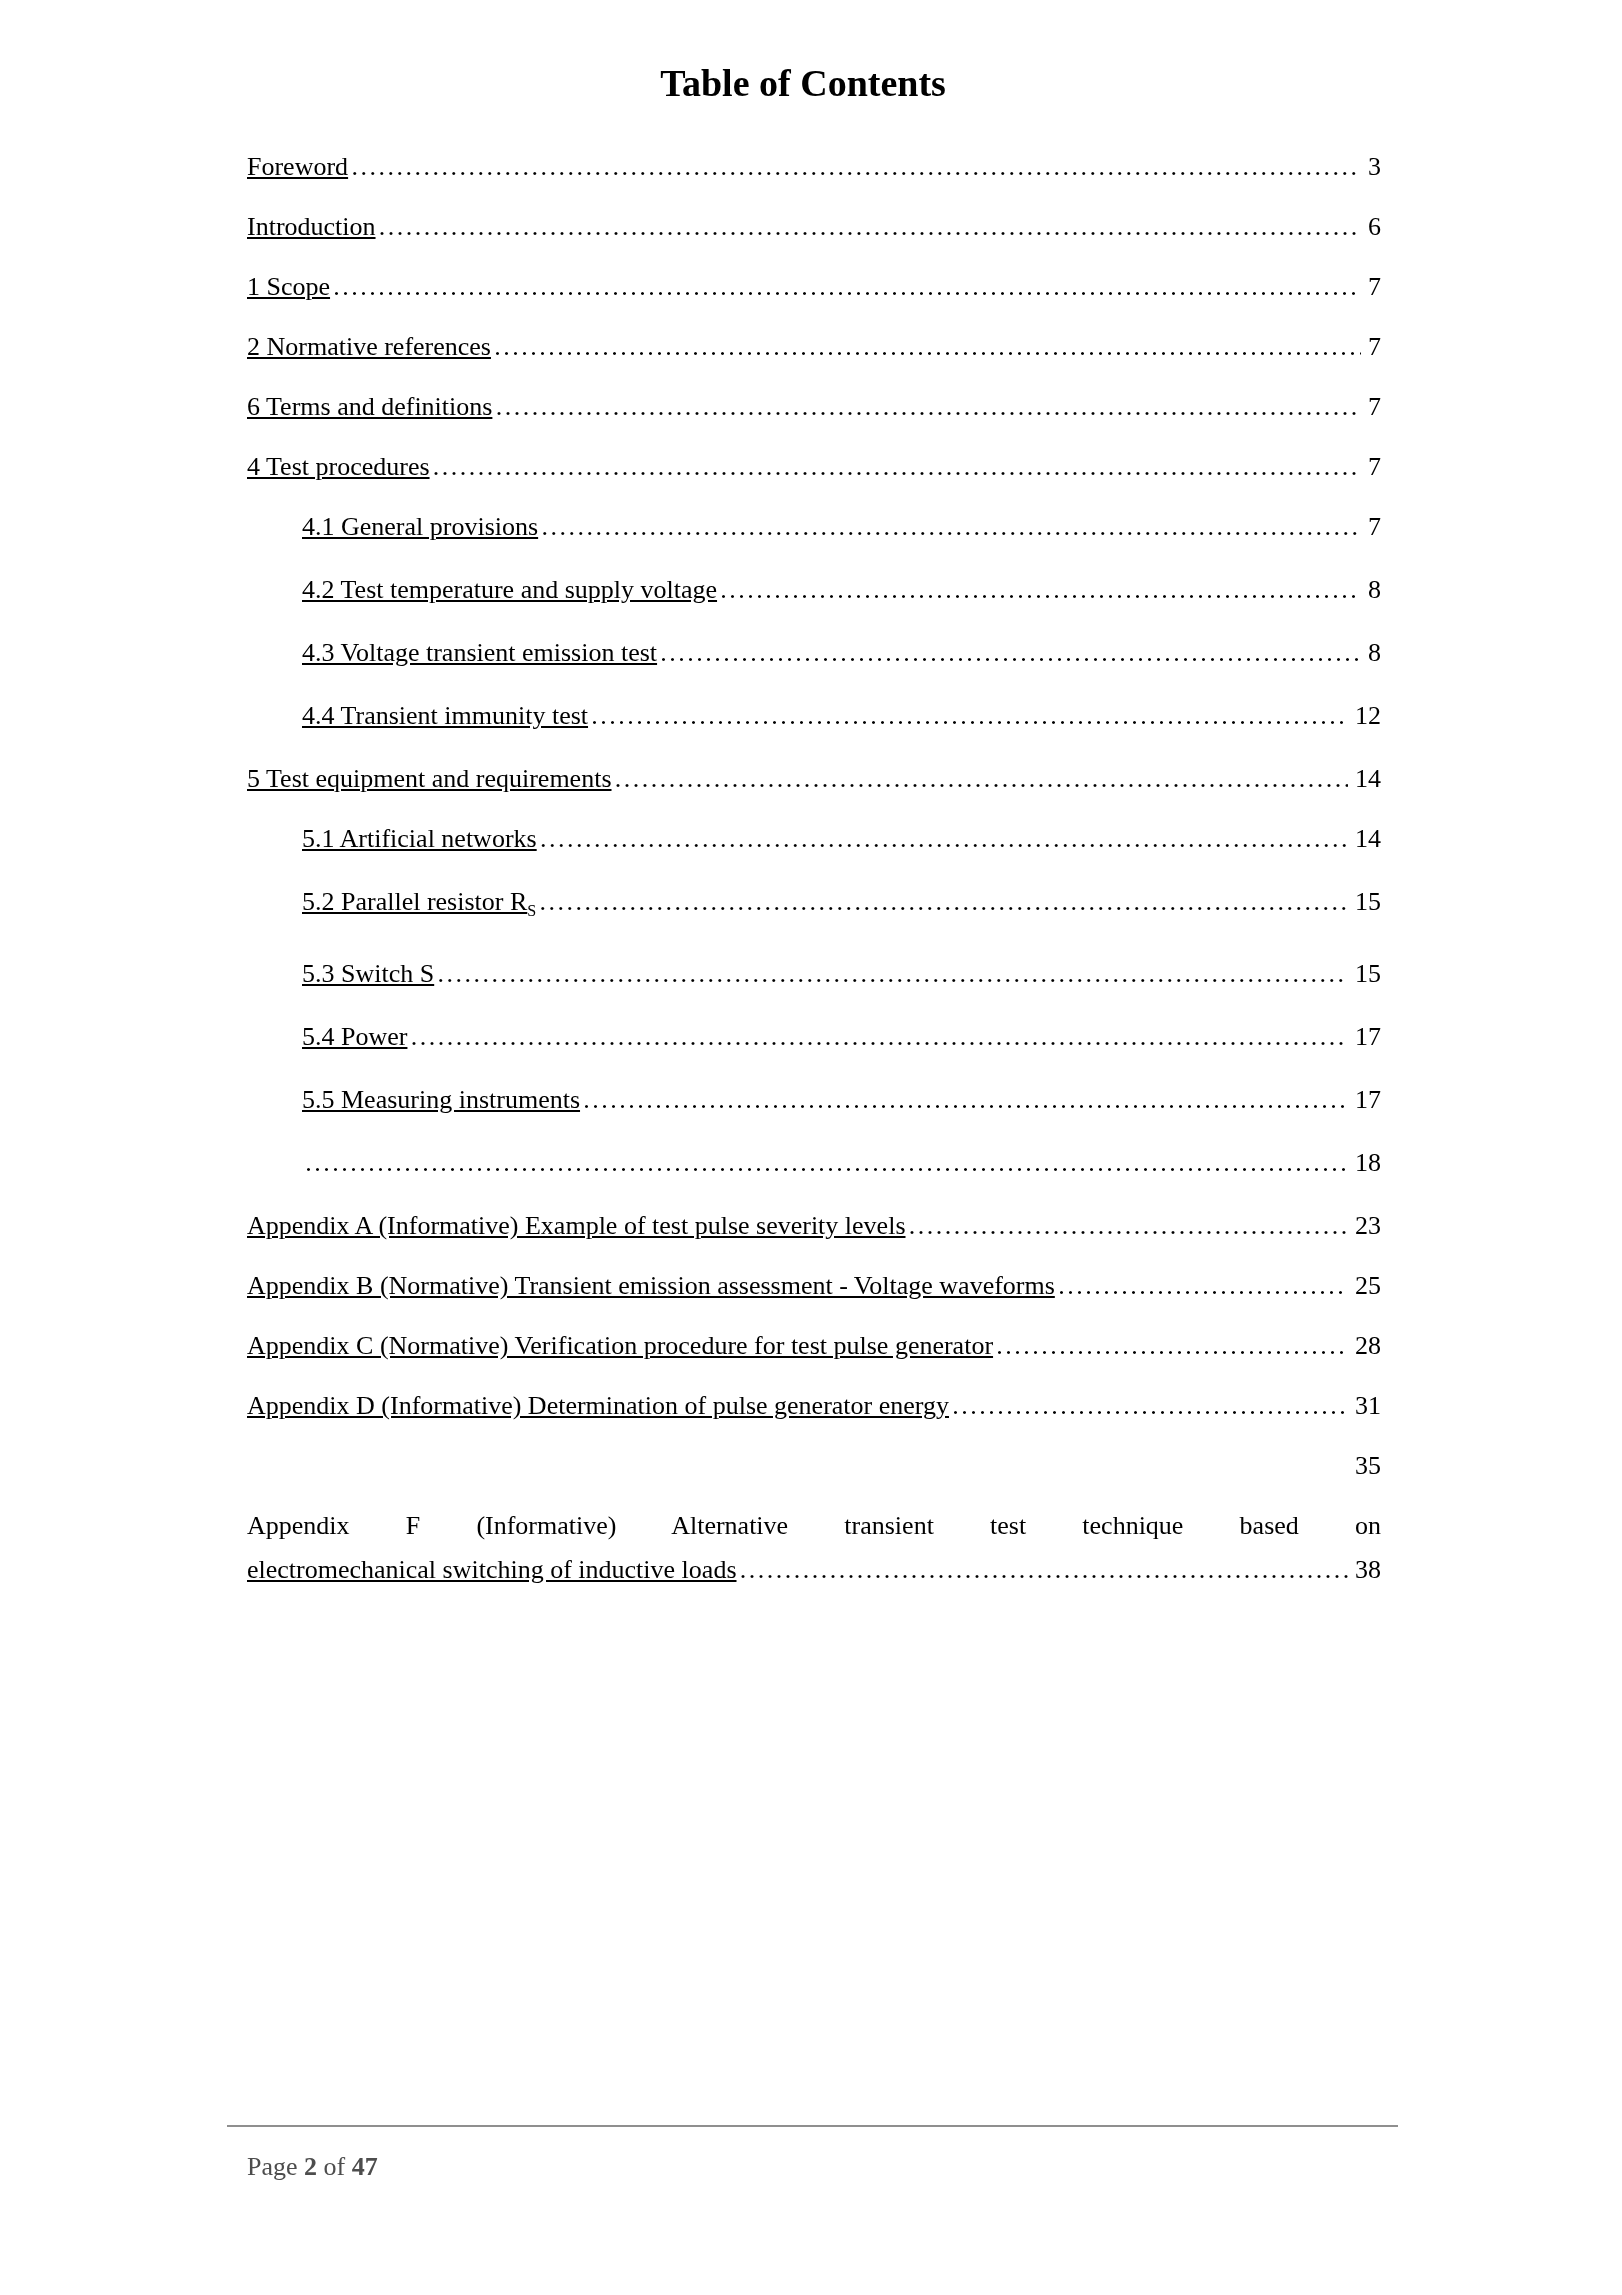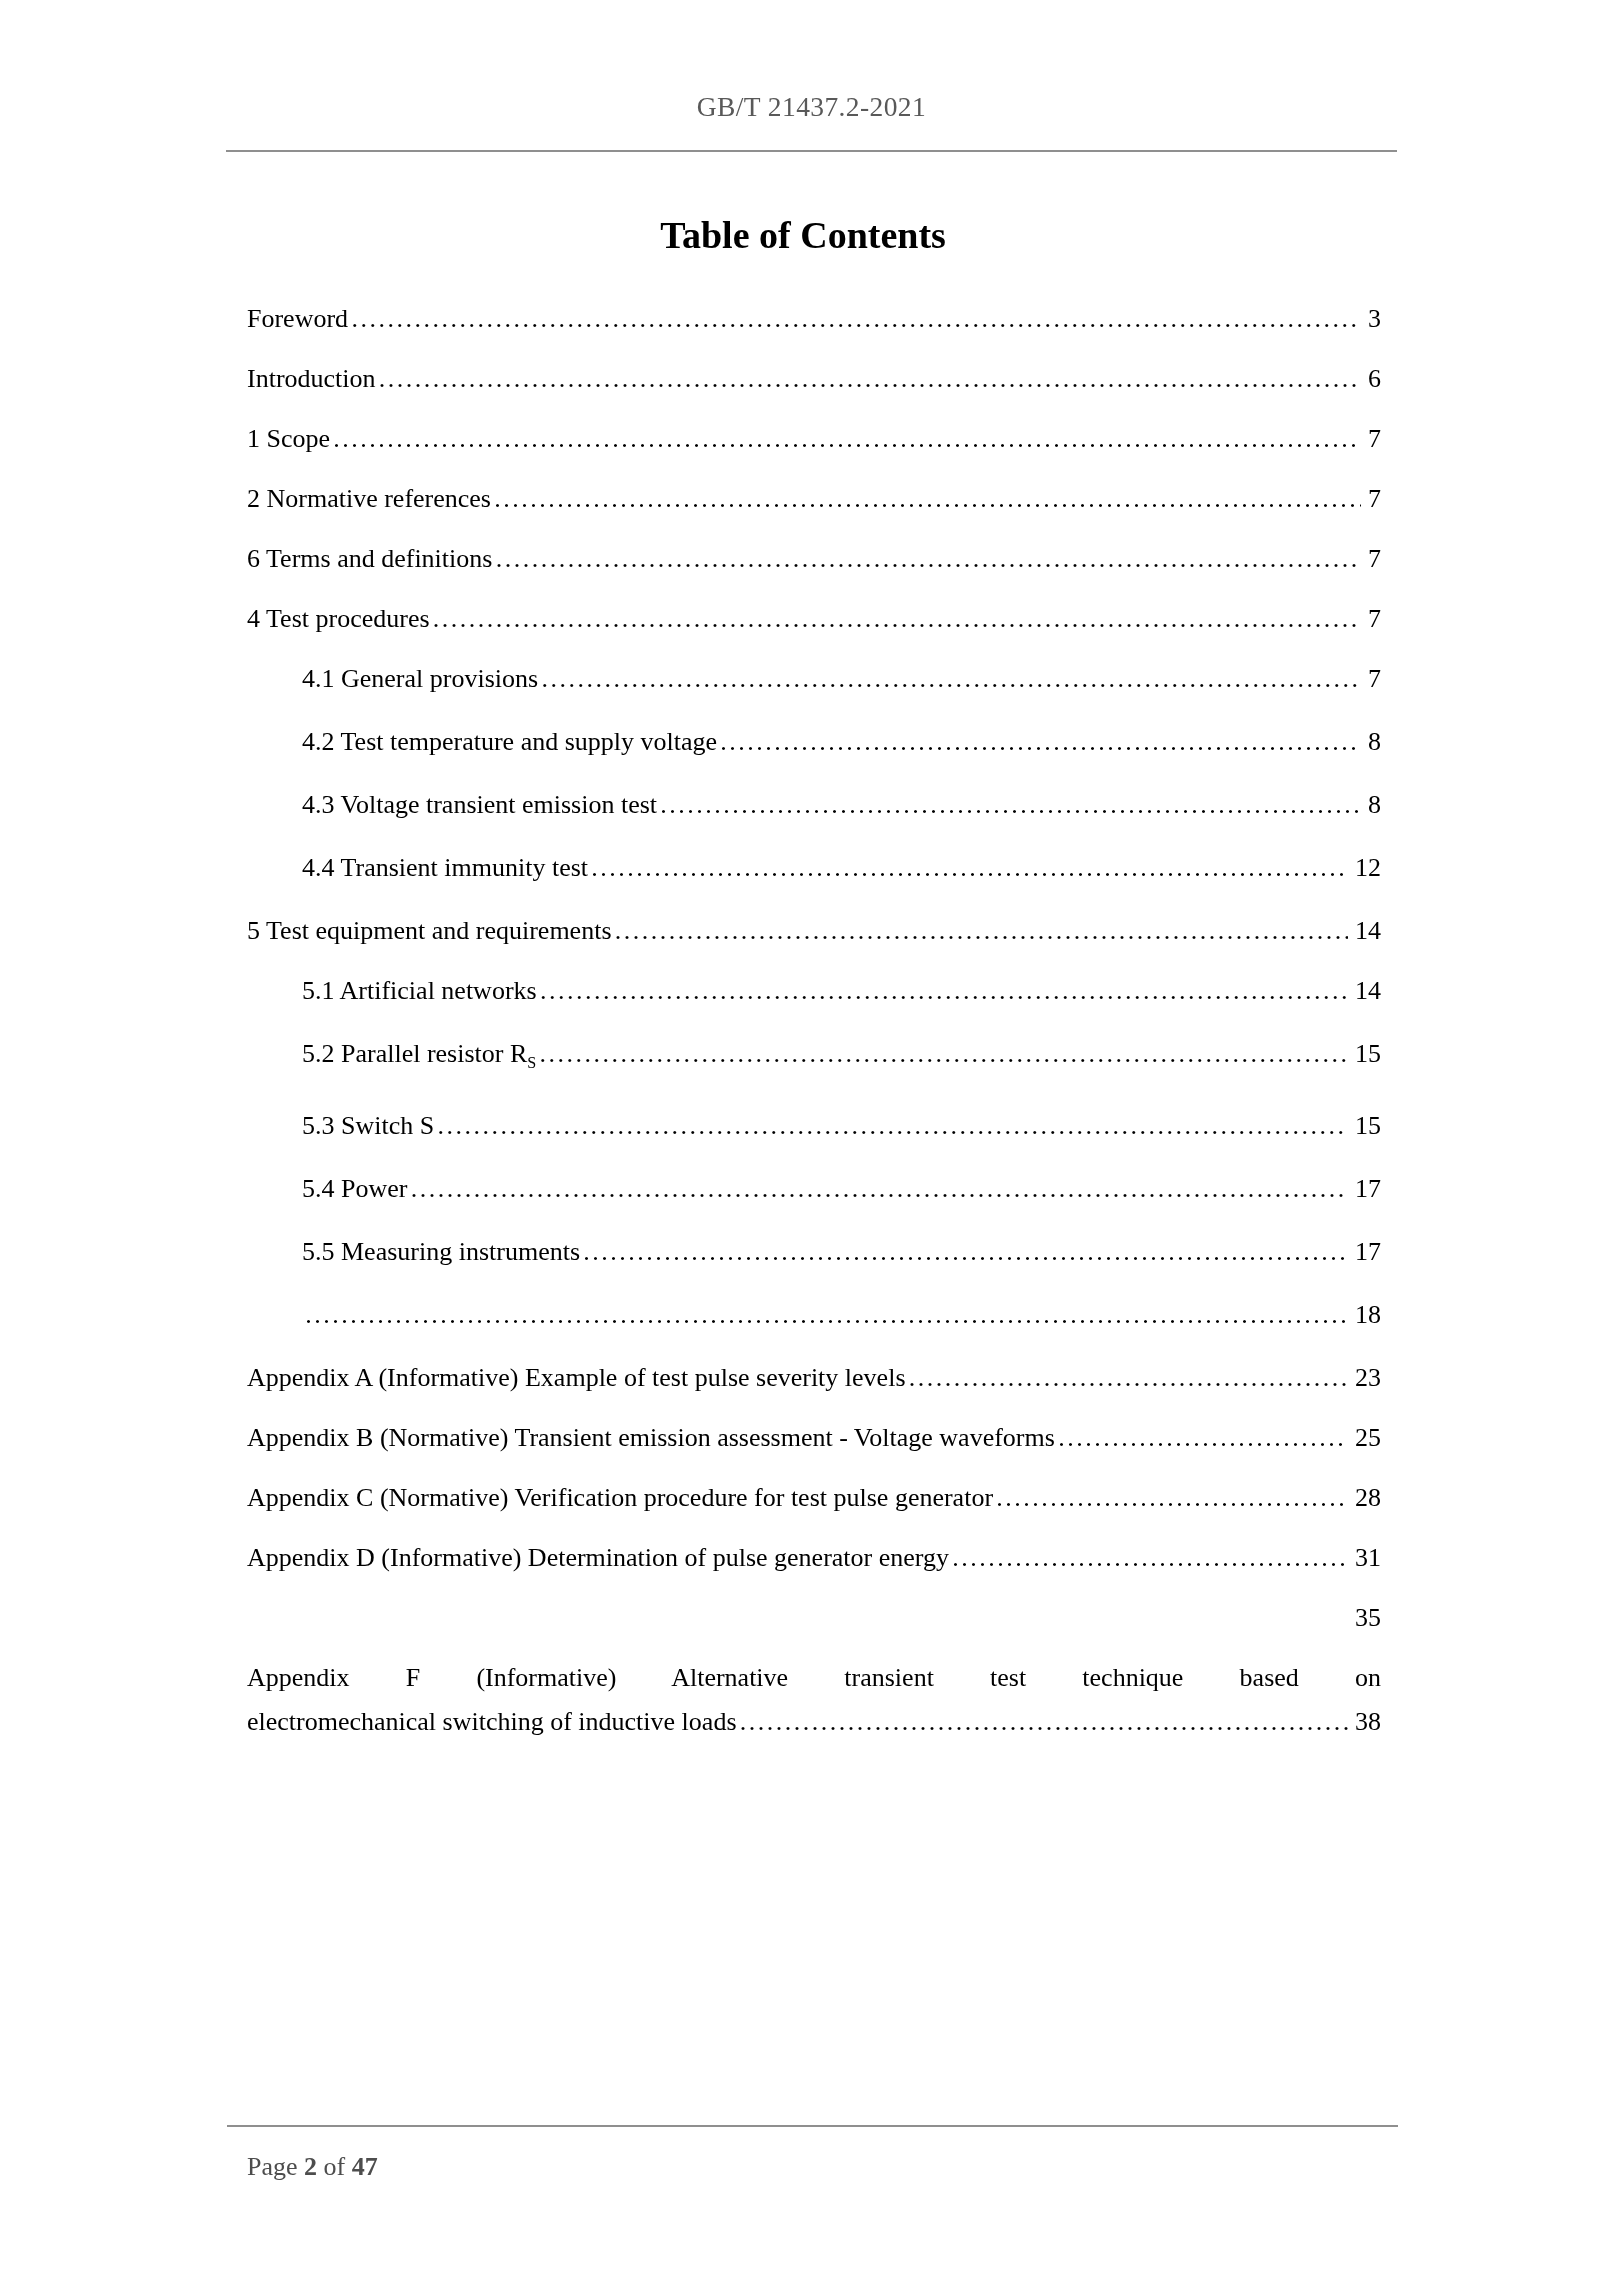--- a/index.html
+++ b/index.html
@@ -28,21 +28,21 @@
     display: flex;
     align-items: baseline;
     font-size: 26px;
     line-height: 44px;
     margin-bottom: 16px;
   }
   .toc-row.sub { padding-left: 55px; margin-bottom: 19px; }
   .toc-list > .toc-row:nth-child(11) { margin-top: 6.7px; }
   .toc-list > .toc-row:nth-child(18) { margin-top: 11.7px; }
 
-  .toc-label { white-space: nowrap; }
+  .toc-label { white-space: nowrap; text-decoration: underline; }
   .toc-label sub { font-size: 0.62em; }
   .leader {
     flex: 1 1 auto;
     min-width: 0;
     overflow: hidden;
     white-space: nowrap;
     letter-spacing: 2.5px;
     margin: 0 6.7px 0 3.3px;
   }
   .toc-page { white-space: nowrap; }
@@ -72,24 +72,20 @@
     font-size: 24px;
     margin: 0 5px;
   }
   .footer-right b { font-weight: bold; }
 </style>
 </head>
 <body>
 
 <div class="page">
 
-  <div class="page-header">
-    <div class="doc-number">GB/T 21437.2-2021</div>
-    <div class="header-rule"></div>
-  </div>
 
   <h1 class="title">Table of Contents</h1>
 
   <div class="toc-list">
       <div class="toc-row">
         <span class="toc-label">Foreword</span>
         <span class="leader">............................................................................................................................................................................................................................................................................................................</span>
         <span class="toc-page">3</span>
       </div>
       <div class="toc-row">

